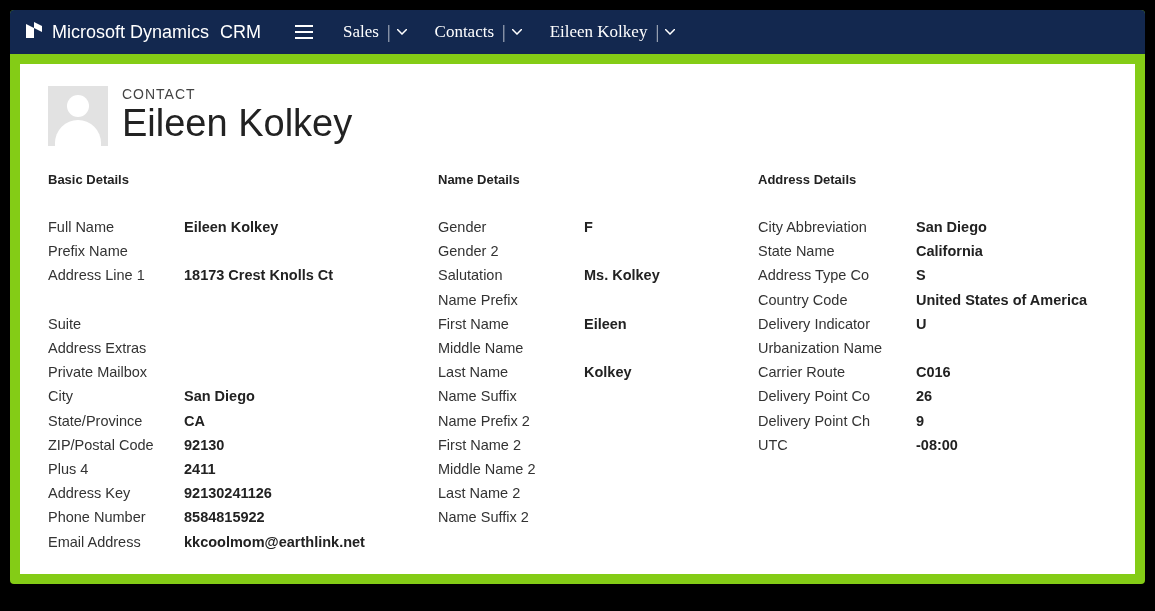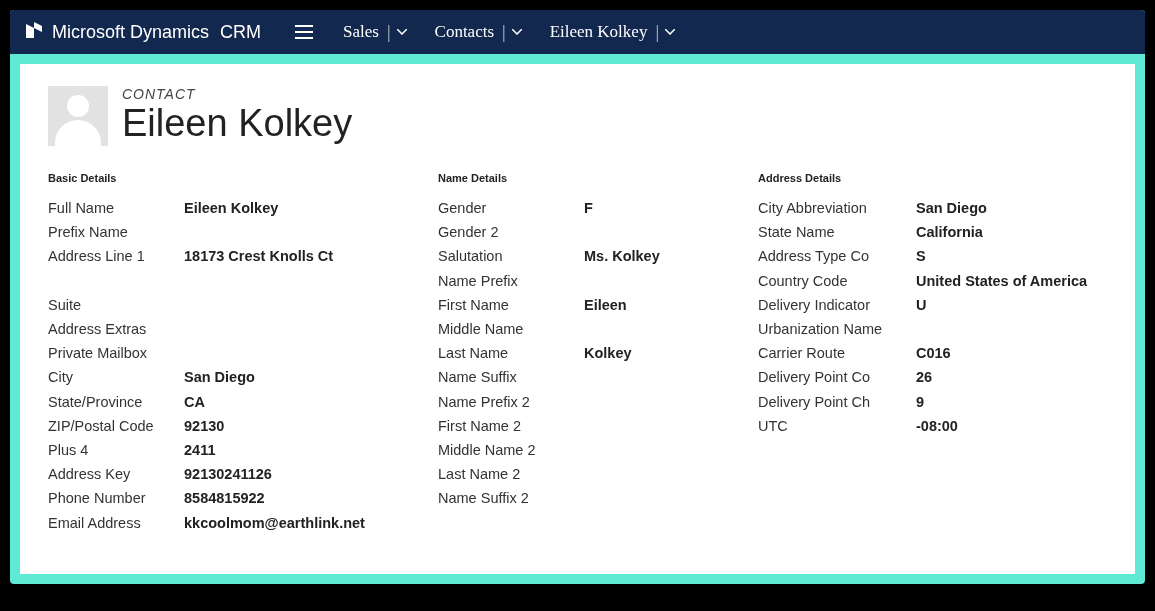--- a/index.html
+++ b/index.html
@@ -10,21 +10,21 @@
     width: 1155px;
     height: 611px;
     overflow: hidden;
   }
   .frame {
     position: absolute;
     left: 10px;
     top: 10px;
     width: 1135px;
     height: 574px;
-    background: #5eead4;
+    background: #84cc16;
     border-radius: 4px;
     overflow: hidden;
   }
   .topbar {
     height: 44px;
     background: #13284f;
     display: flex;
     align-items: center;
     color: #fff;
     padding-left: 14px;
@@ -123,43 +123,42 @@
   }
   .contact-titles {
     display: flex;
     flex-direction: column;
   }
   .entity-label {
     font-size: 14px;
     letter-spacing: 1px;
     color: #444;
     font-weight: 400;
-    font-style: italic;
   }
   .entity-name {
     font-size: 38px;
     font-weight: 300;
     color: #222;
     line-height: 1;
     margin-top: 2px;
   }
 
   .columns {
     display: flex;
     gap: 0;
   }
   .col1 { width: 390px; }
   .col2 { width: 320px; }
   .col3 { flex: 1; }
 
   .section-title {
-    font-size: 11px;
+    font-size: 13px;
     font-weight: 700;
     color: #222;
-    margin-bottom: 12px;
+    margin-bottom: 28px;
   }
   .field-table {
     display: table;
     font-size: 14.5px;
     color: #222;
     border-collapse: collapse;
   }
   .field-row {
     display: table-row;
     height: 24.2px;

